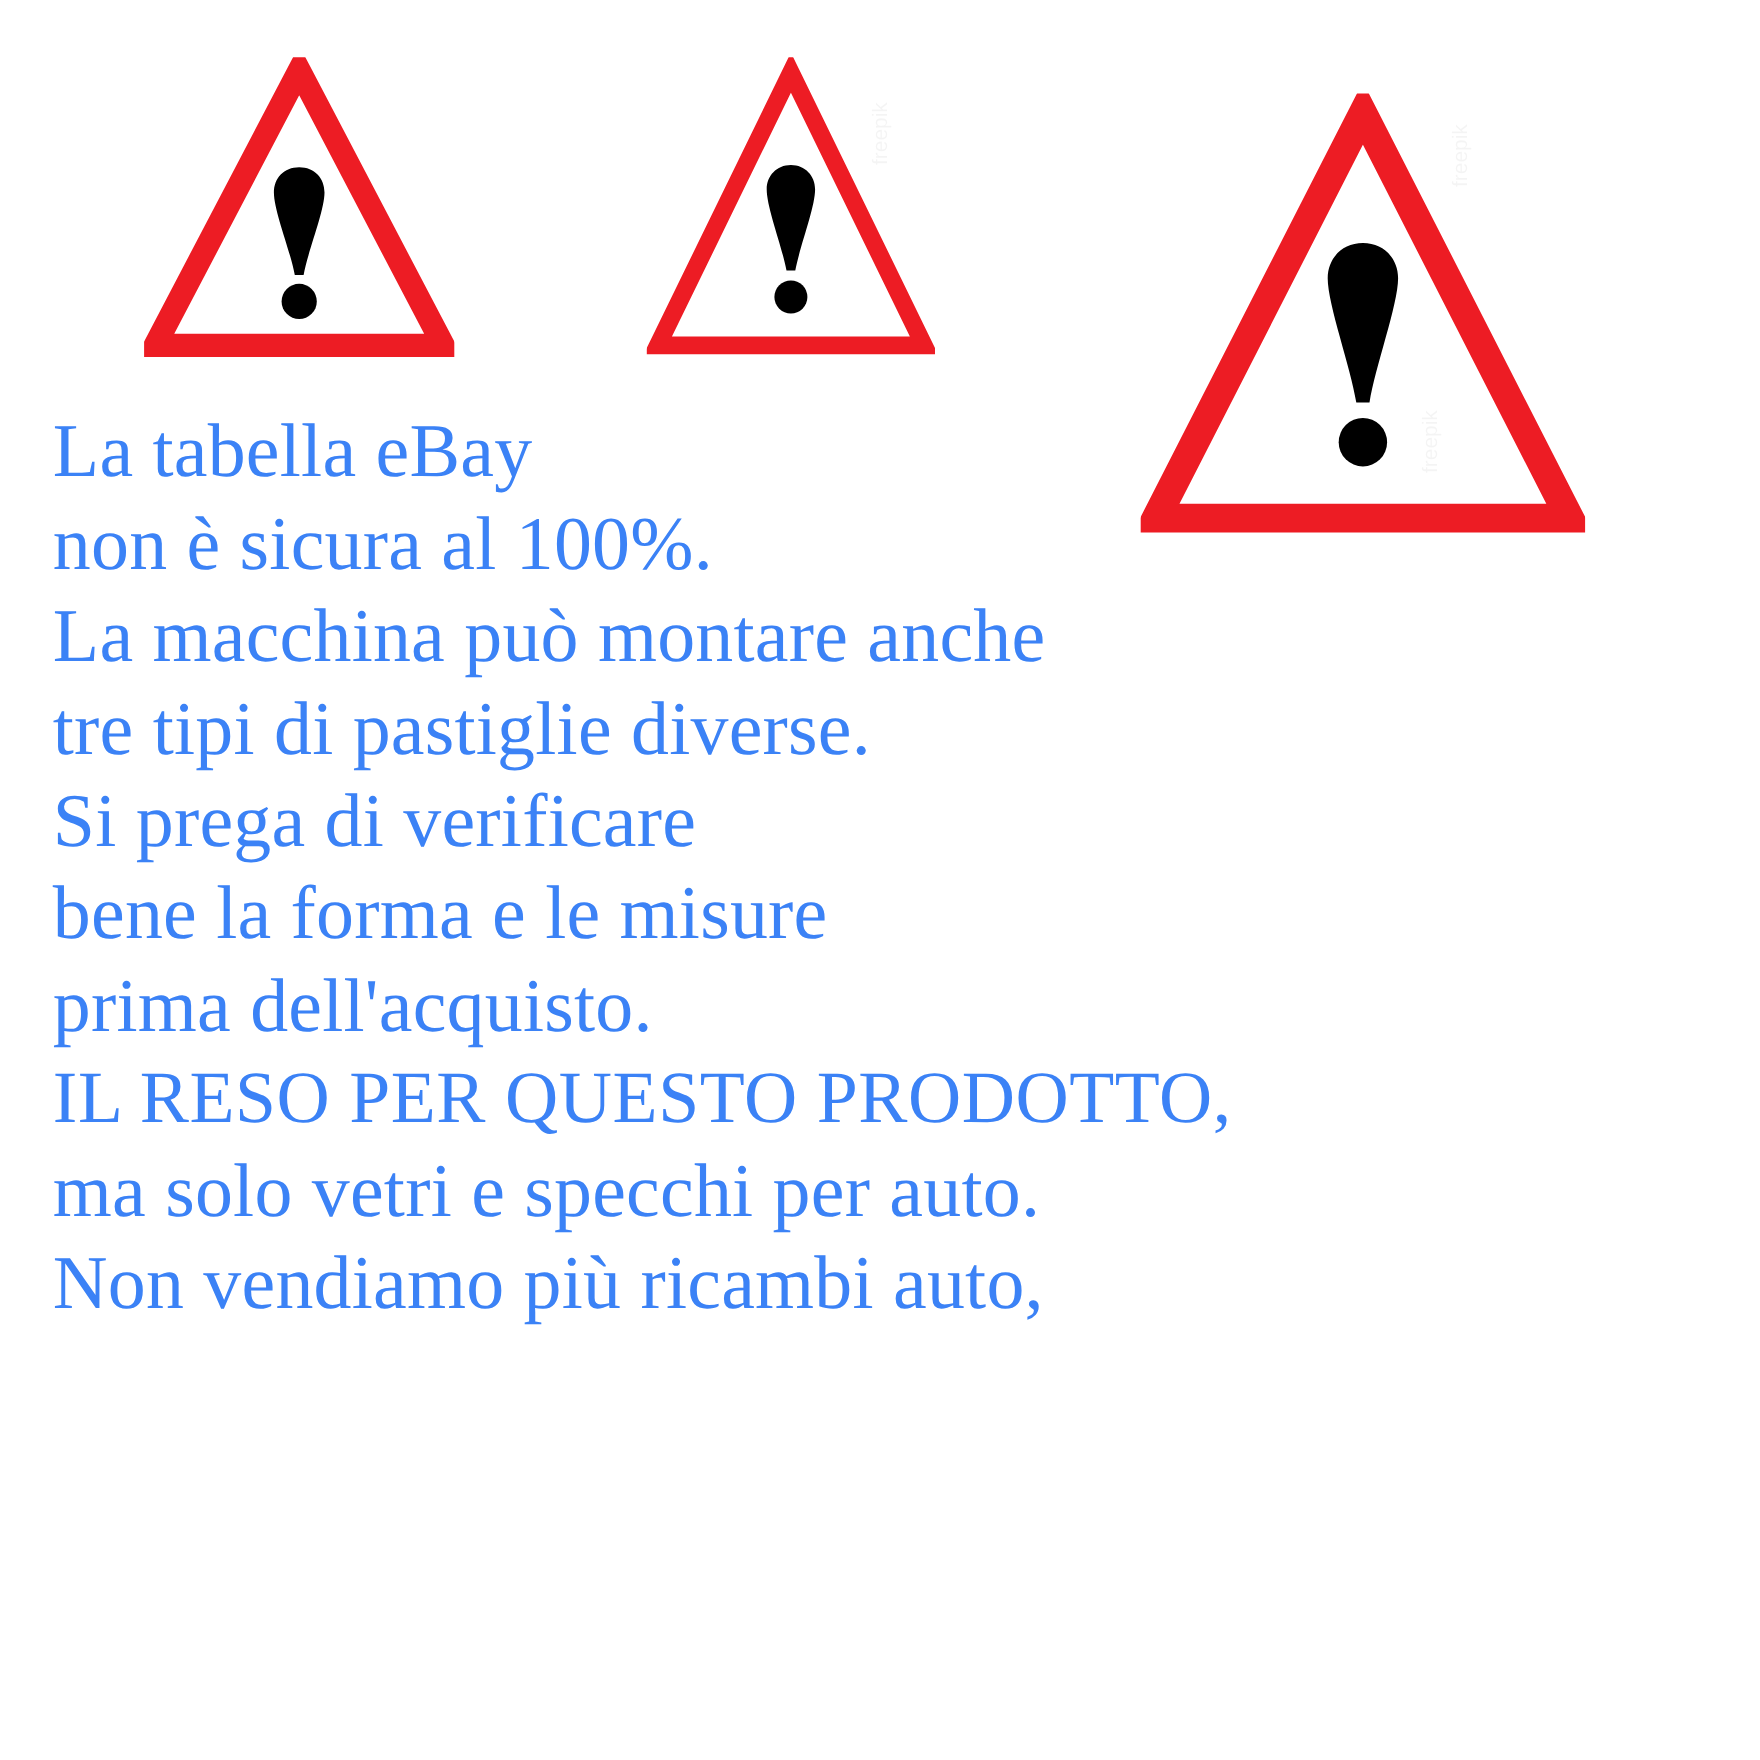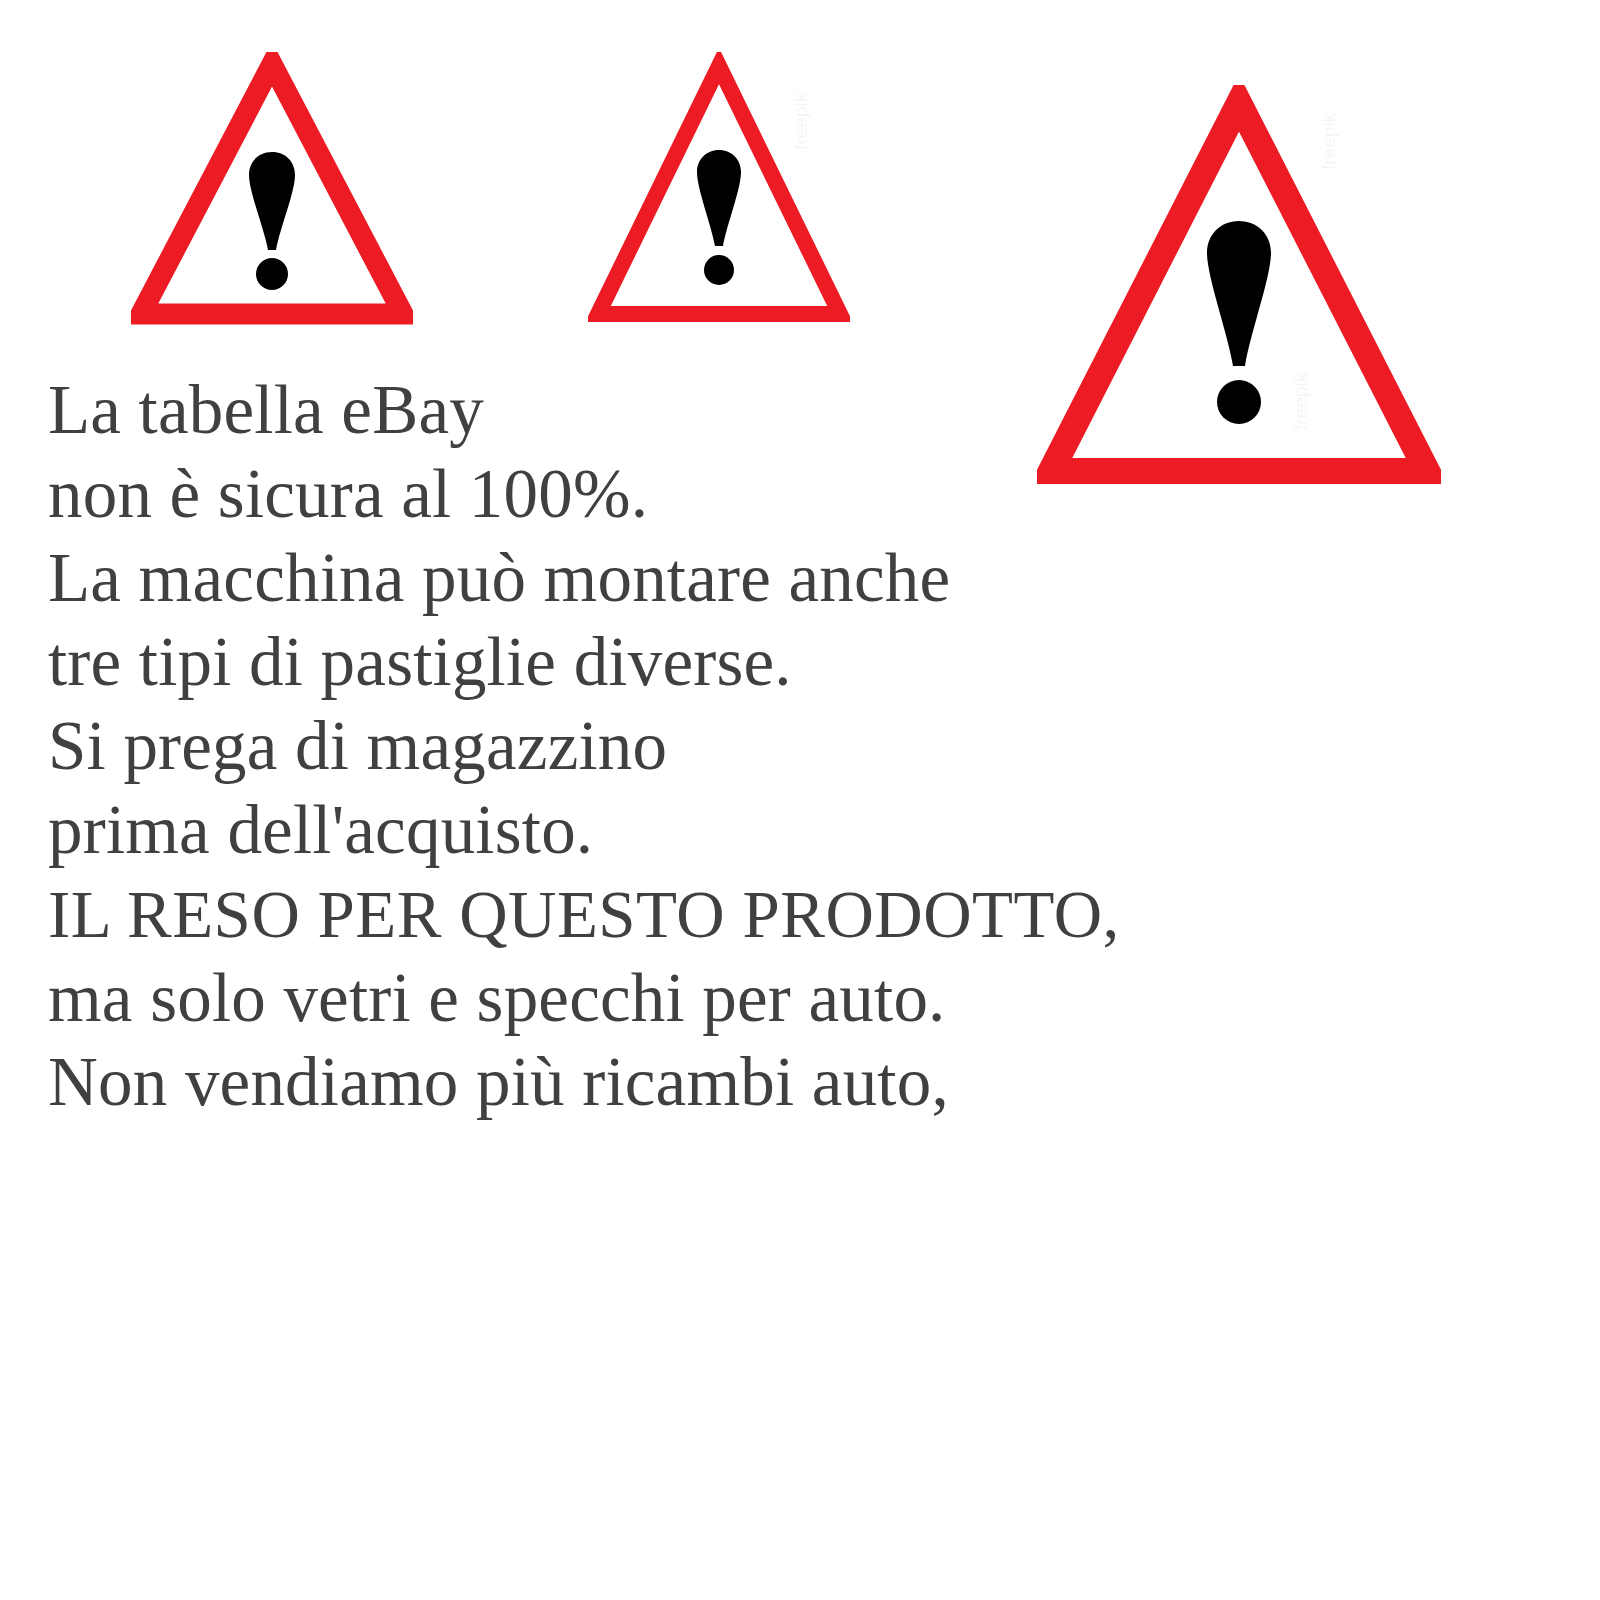--- a/index.html
+++ b/index.html
@@ -38,21 +38,21 @@
   #warning-icon-3 { left: 1037px; top: 85px;  width: 404px; height: 404px; }
 
   
   #notice-text {
     position: absolute;
     left: 48px;
     top: 368px;
     width: 1520px;
   }
   .notice-line {
-    color: #404040;
+    color: #3b82f6;
     font-size: 69px;
     line-height: 84px;
     white-space: pre;
     letter-spacing: 0.2px;
   }
   .notice-line.caps {
     font-size: 67px;
     letter-spacing: 0.5px;
   }
 
@@ -102,20 +102,21 @@
       <path d="M202 136 C183 136 170 150 170 168 C170 192 191 249 196 281 L208 281 C213 249 234 192 234 168 C234 150 221 136 202 136 Z" fill="#000000"></path>
       <circle cx="202" cy="317" r="22" fill="#000000"></circle>
     </svg>
   </div>
 
   <div id="notice-text">
     <div class="notice-line">La tabella eBay</div>
     <div class="notice-line">non è sicura al 100%.</div>
     <div class="notice-line">La macchina può montare anche</div>
     <div class="notice-line">tre tipi di pastiglie diverse.</div>
-    <div class="notice-line">Si prega di magazzino</div>
+    <div class="notice-line">Si prega di verificare</div>
+    <div class="notice-line">bene la forma e le misure</div>
     <div class="notice-line">prima dell'acquisto.</div>
     <div class="notice-line caps">IL RESO PER QUESTO PRODOTTO,</div>
     <div class="notice-line">ma solo vetri e specchi per auto.</div>
     <div class="notice-line">Non vendiamo più ricambi auto,</div>
   </div>
 
 </div>
 
 </body></html>

